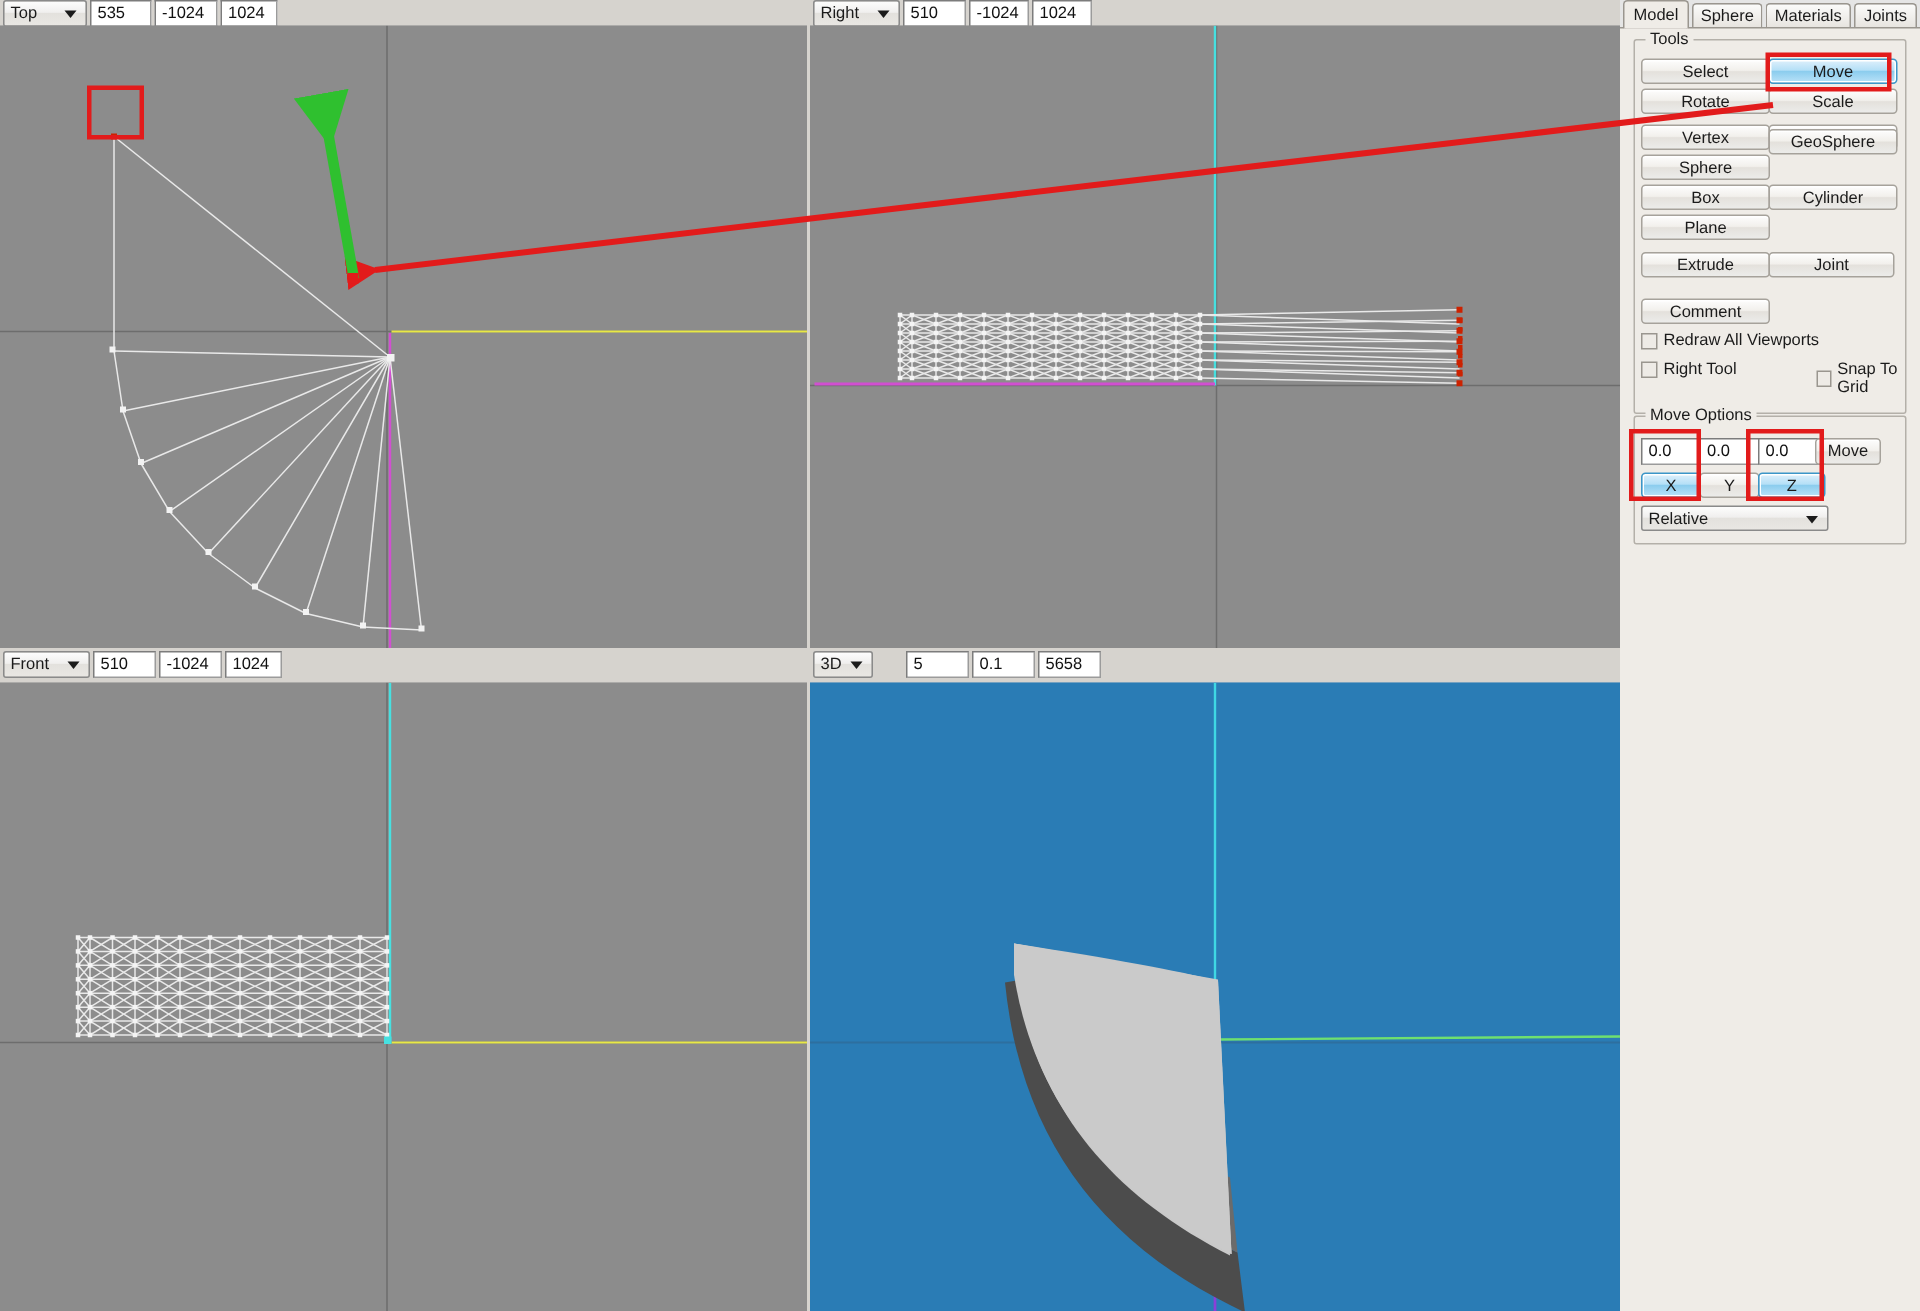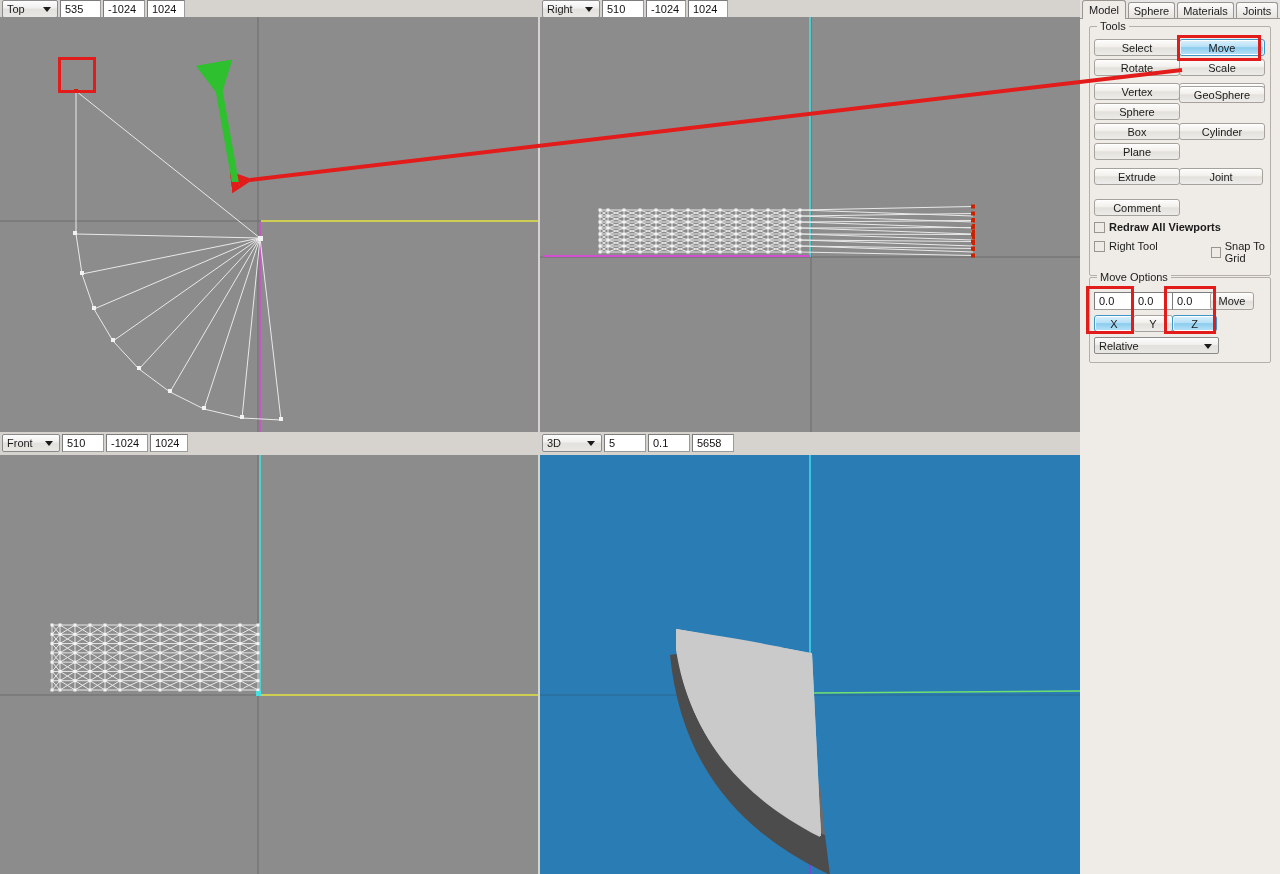--- a/index.html
+++ b/index.html
@@ -1026,21 +1026,21 @@
           <rect x="256.5" y="205.64285714285714" width="3" height="3" fill="#f4f4f4"></rect>
           <rect x="256.5" y="214.92857142857144" width="3" height="3" fill="#f4f4f4"></rect>
           <rect x="256.5" y="224.21428571428572" width="3" height="3" fill="#f4f4f4"></rect>
           <rect x="256.5" y="233.5" width="3" height="3" fill="#f4f4f4"></rect>
           <rect x="256" y="236" width="5" height="5" fill="#46e0e0"></rect>
         </g>
     </svg>
   </div>
 
   <div class="vp-head" style="left:540px;top:434px;width:540px;height:20px;">
-    <div class="combo" style="left:2px;top:0;width:60px;">
+    <div class="combo" style="left:2px;top:0;width:40px;">
       <span>3D</span>
       <span class="caret"></span>
     </div>
     <div class="numbox" style="left:64px;top:0;width:42px;">
       <span>5</span>
     </div>
     <div class="numbox" style="left:108px;top:0;width:42px;">
       <span>0.1</span>
     </div>
     <div class="numbox" style="left:152px;top:0;width:42px;">
@@ -1137,21 +1137,21 @@
         <span>Extrude</span>
       </div>
       <div class="btn" style="left:99px;top:149px;width:84px;">
         <span>Joint</span>
       </div>
 
       <div class="btn" style="left:14px;top:180px;width:86px;">
         <span>Comment</span>
       </div>
 
-      <div class="cbrow" style="left:14px;top:202px;font-weight:bold;">
+      <div class="cbrow" style="left:14px;top:202px;">
         <span class="cbox"></span>
         <span>Redraw All Viewports</span>
       </div>
       <div class="cbrow" style="left:14px;top:221px;">
         <span class="cbox"></span>
         <span>Right Tool</span>
       </div>
       <div class="cbrow" style="left:95px;top:221px;padding-left:36px;">
         <span class="cbox"></span>
         <span>Snap To Grid</span>

